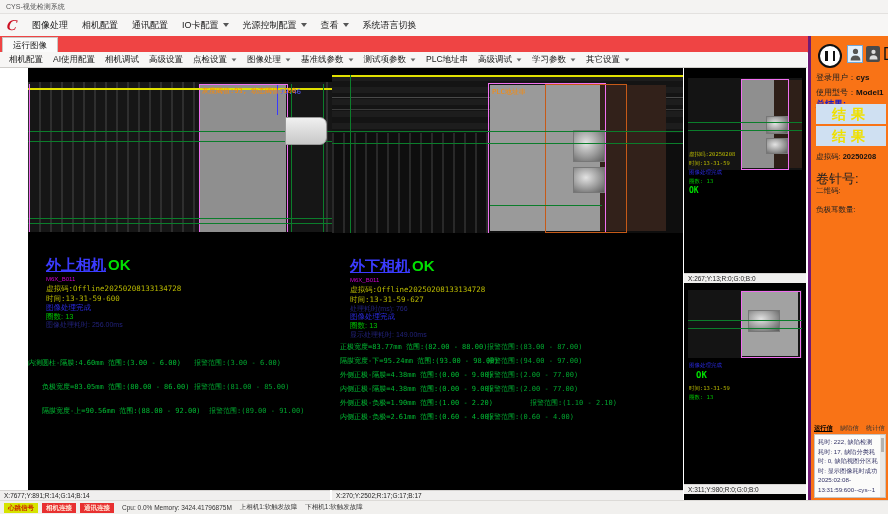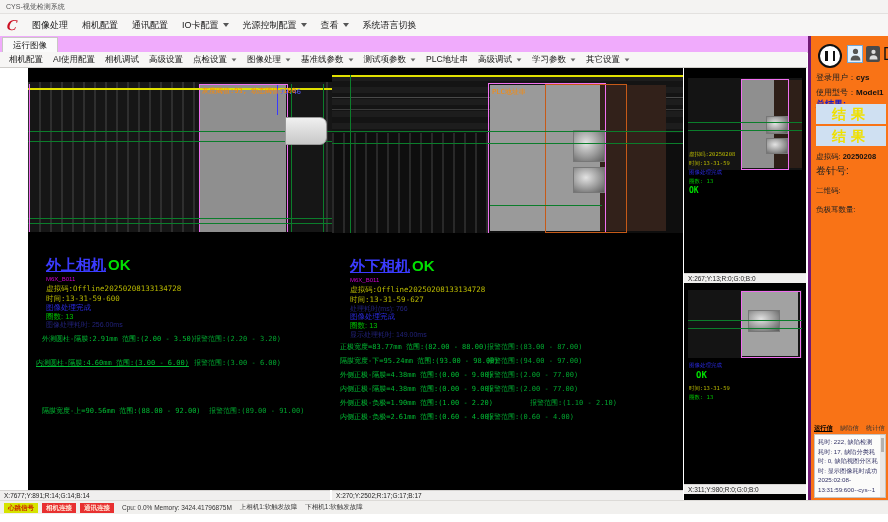--- a/index.html
+++ b/index.html
@@ -8,21 +8,21 @@
   .abs{position:absolute;}
   
   .titlebar{left:0;top:0;width:888px;height:14px;background:#f4f3f2;border-bottom:1px solid #e3e1df;
             font-size:7px;color:#555;line-height:14px;padding-left:6px;box-sizing:border-box;}
   .menubar{left:0;top:14px;width:888px;height:22px;background:#f7f6f5;display:flex;align-items:center;}
   .logo{font-family:"Liberation Serif",serif;font-style:italic;font-weight:bold;font-size:15px;
         color:#cc1022;margin:0 8px 0 7px;transform:skewX(-8deg);}
   .menu-item{font-size:9px;color:#1a1a1a;padding:0 7px;line-height:22px;cursor:default;display:flex;align-items:center;}
   .caret{width:0;height:0;border-left:3px solid transparent;border-right:3px solid transparent;
          border-top:4px solid #555;margin-left:4px;display:inline-block;}
-  .tabrow{left:0;top:36px;width:869px;height:16px;background:#f0abfc;border-bottom:1px solid #d8d6d3;}
+  .tabrow{left:0;top:36px;width:869px;height:16px;background:#ef4444;border-bottom:1px solid #d8d6d3;}
   .tab{position:absolute;left:2px;top:1px;height:15px;background:#fafafa;border:1px solid #c9c7c4;border-bottom:none;
        font-size:8.5px;color:#222;line-height:15px;padding:0 10px;}
   .toolbar{left:0;top:52px;width:807px;height:16px;background:#f7f6f5;border-bottom:1px solid #cfcdca;
            display:flex;align-items:center;padding-left:4px;box-sizing:border-box;}
   .tool-item{font-size:8.5px;color:#1a1a1a;padding:0 5px;display:flex;align-items:center;}
   .tool-item .caret{border-top-color:#666;transform:scale(.8);}
   
   .canvas{background:#000;overflow:hidden;}
   .vstatus{background:#f0efee;border-top:1px solid #d6d4d2;font-size:6.5px;color:#222;
            line-height:10px;padding-left:4px;box-sizing:border-box;}
@@ -186,27 +186,27 @@
     </div>
     <div class="cam-title" style="left:18px;top:188px;">
       <span>外上相机</span><span class="cam-ok">OK</span>
     </div>
     <div class="t-sub" style="left:18px;top:208px;">M6X_B011</div>
     <div class="t-yellow" style="left:18px;top:216px;">虚拟码:Offline20250208133134728</div>
     <div class="t-yellow" style="left:18px;top:226px;">时间:13-31-59-600</div>
     <div class="t-blue" style="left:18px;top:235px;">图像处理完成</div>
     <div class="t-green" style="left:18px;top:244px;">圈数: 13</div>
     <div class="t-navy" style="left:18px;top:252px;">图像处理耗时: 256.00ms</div>
-    <div class="meas-row" style="top:266px;">
-      <span class="m" style="left:14px;">外测圆柱-隔膜:2.91mm 范围:(2.00 - 3.50)</span>
-      <span class="a" style="left:166px;">报警范围:(2.20 - 3.20)</span>
-    </div>
     <div class="meas-row" style="top:290px;">
-      <span class="m" style="left:8px;text-decoration:underline;">内测圆柱-隔膜:4.60mm 范围:(3.00 - 6.00)</span>
+      <span class="m" style="left:0;">内测圆柱-隔膜:4.60mm 范围:(3.00 - 6.00)</span>
       <span class="a" style="left:166px;">报警范围:(3.00 - 6.00)</span>
+    </div>
+    <div class="meas-row" style="top:314px;">
+      <span class="m" style="left:14px;">负极宽度=83.05mm 范围:(80.00 - 86.00)</span>
+      <span class="a" style="left:166px;">报警范围:(81.00 - 85.00)</span>
     </div>
     <div class="meas-row" style="top:338px;">
       <span class="m" style="left:14px;">隔膜宽度-上=90.56mm 范围:(88.00 - 92.00)</span>
       <span class="a" style="left:159px;padding-left:22px;">报警范围:(89.00 - 91.00)</span>
     </div>
   </div>
   <div class="abs vstatus" style="left:0;top:490px;width:330px;height:10px;">X:7677;Y:891;R:14;G:14;B:14</div>
 
   <div class="abs canvas" style="left:332px;top:68px;width:351px;height:422px;">
     <div class="photo" style="left:0;top:7px;width:351px;height:158px;background:#0e0e0e;">
@@ -330,21 +330,21 @@
     <div class="lbl" style="left:5px;top:51px;">
       <span>使用型号：</span><span class="val" style="color:#111;">Model1</span>
     </div>
     <div class="total-lbl" style="left:5px;top:62px;">总结果:</div>
     <div class="result-box" style="top:68px;">结果</div>
     <div class="result-box" style="top:90px;">结果</div>
 
     <div class="lbl" style="left:5px;top:116px;font-size:7.5px;">
       <span>虚拟码:</span> <span class="val">20250208</span>
     </div>
-    <div class="lbl" style="left:5px;top:128px;font-size:10px;">卷针号:</div>
+    <div class="lbl" style="left:5px;top:134px;font-size:13px;">卷针号:</div>
     <div class="lbl" style="left:5px;top:150px;font-size:7.5px;">二维码:</div>
     <div class="lbl" style="left:5px;top:169px;font-size:7.5px;">负极耳数量:</div>
 
     <div class="log-tabs" style="top:388px;">
       <span class="on">运行信息</span>
       <span>缺陷信息</span>
       <span>统计信息</span>
     </div>
     <div class="log-box" style="top:398px;height:64px;">
       <span>耗时: 222, 缺陷检测耗时: 17, 缺陷分类耗时: 0, 缺陷视图分区耗时: 显示图像耗时成功 2025:02:08-13:31:59:600--cys--1号上相机--图像处理耗时: 256.00ms</span>

